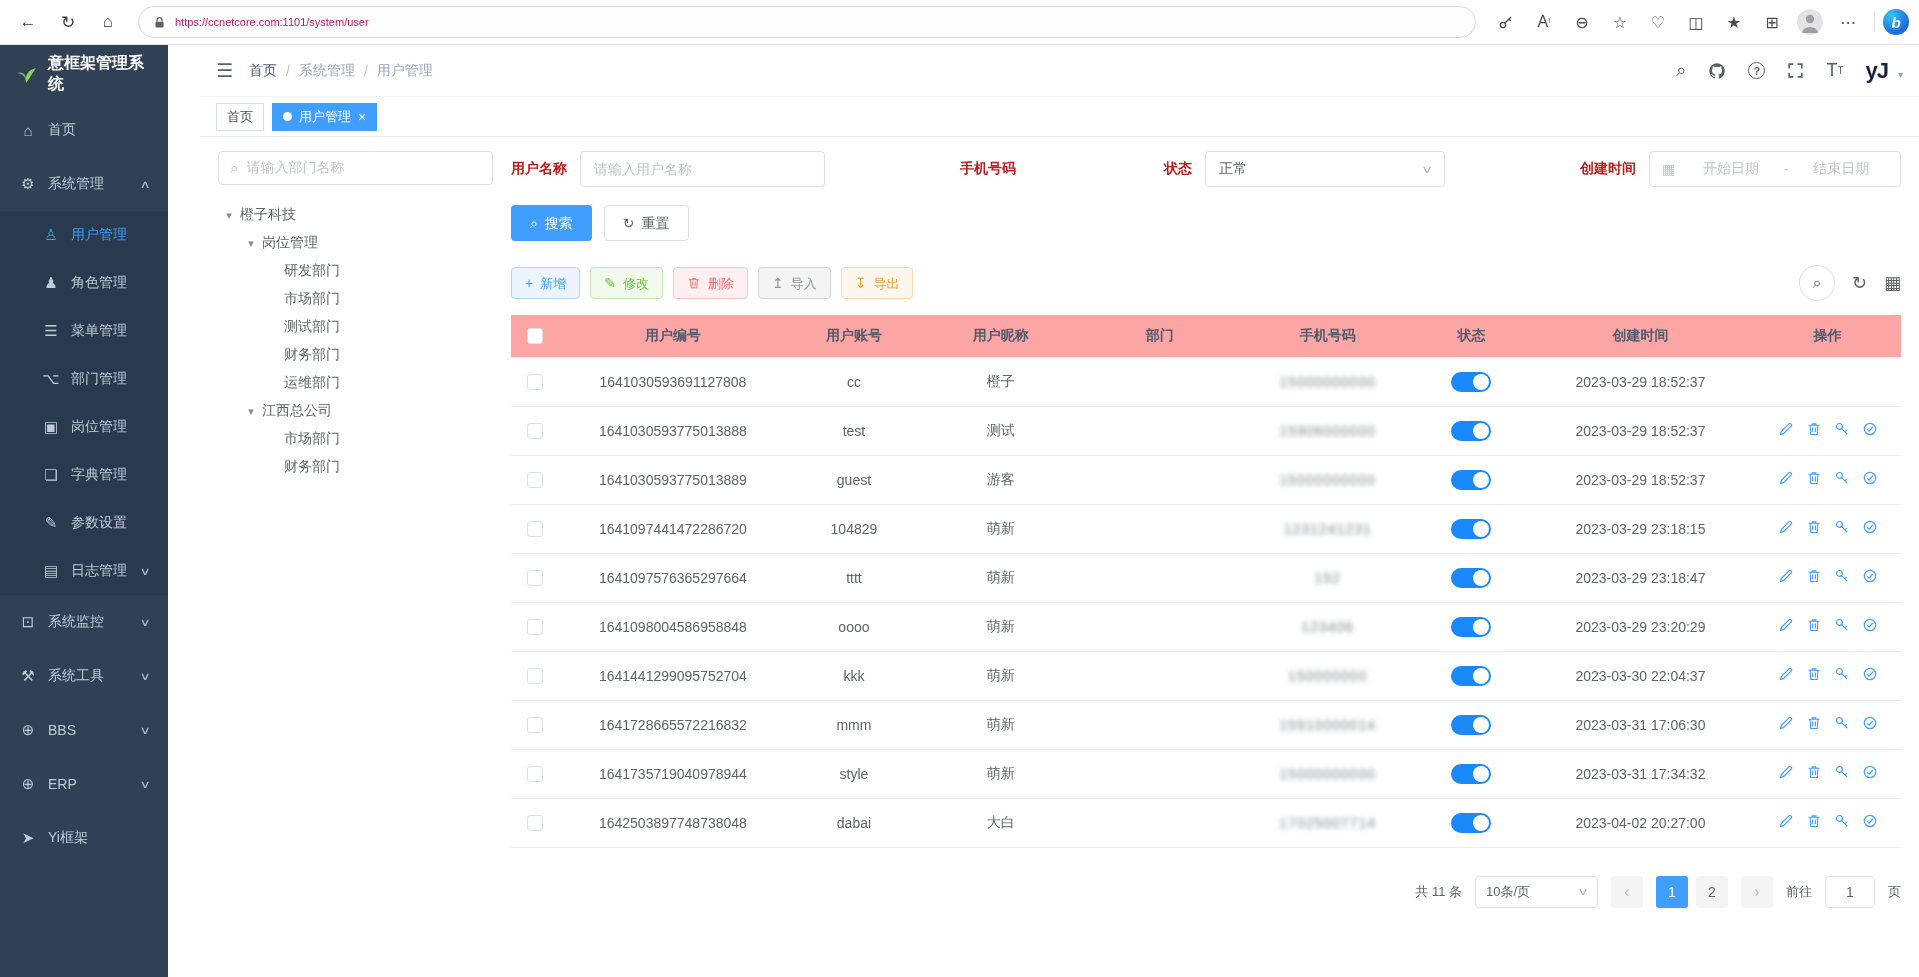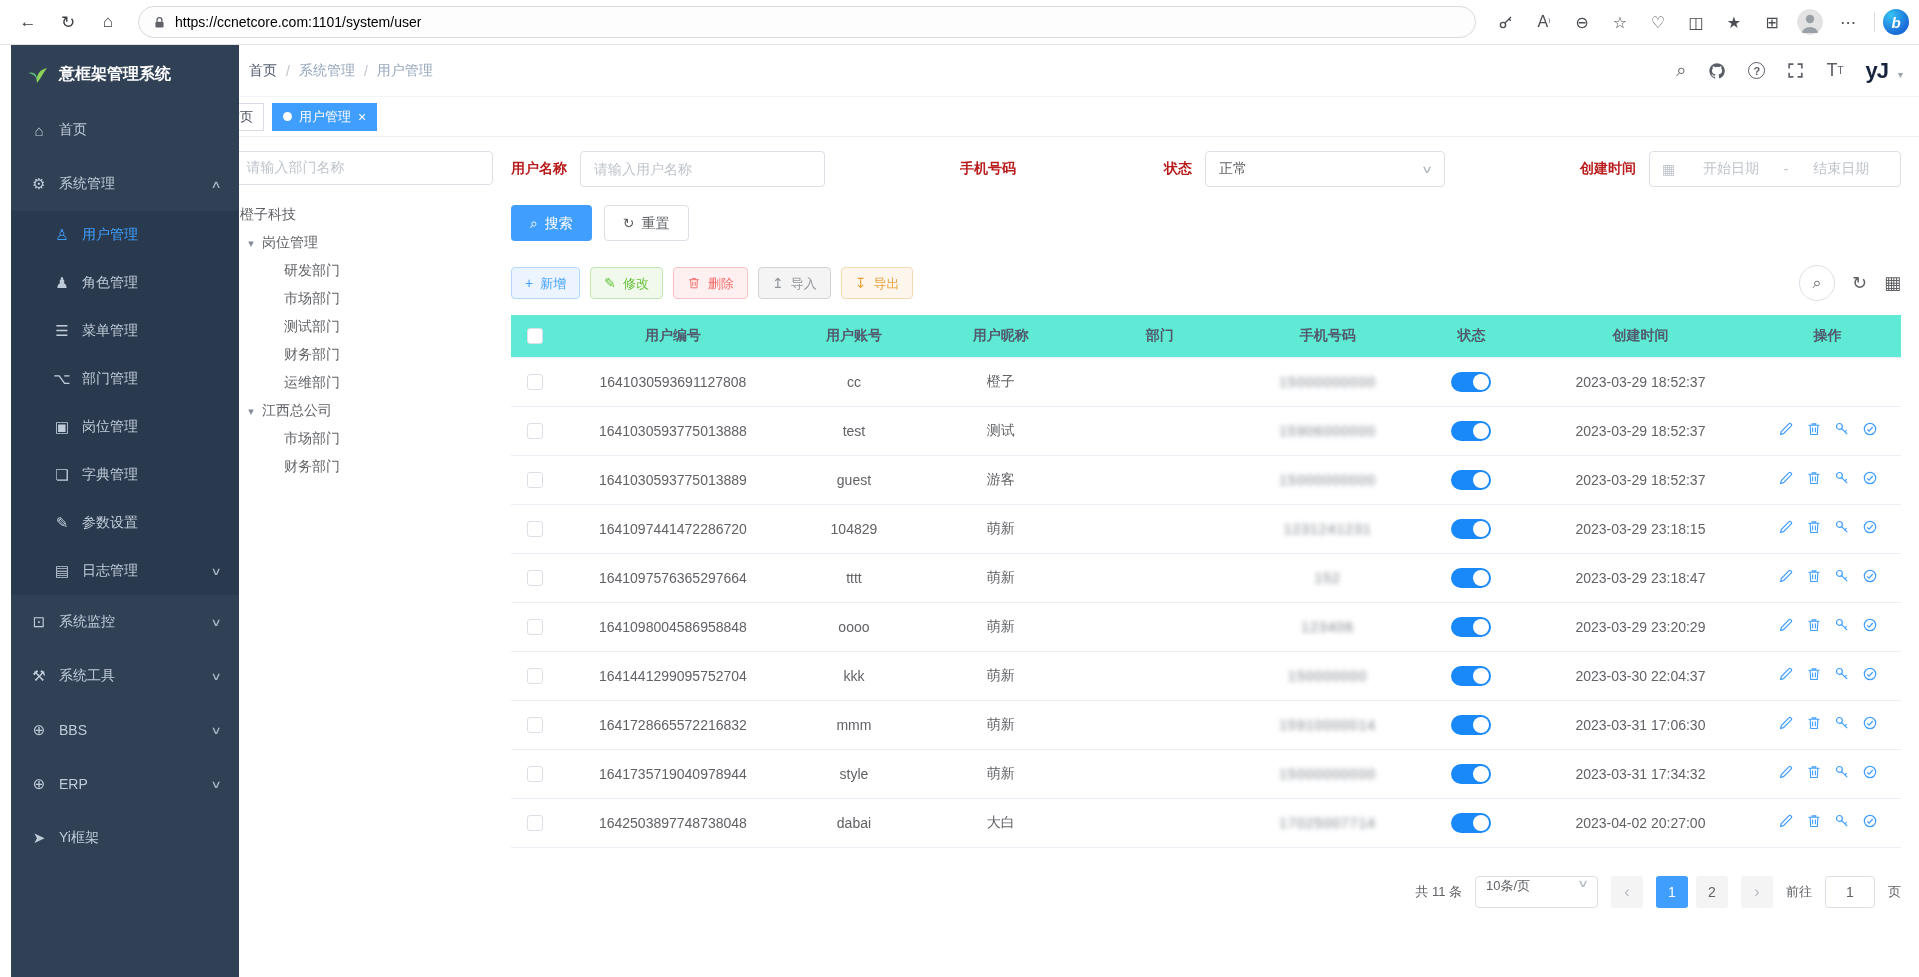--- a/index.html
+++ b/index.html
@@ -2,31 +2,31 @@
 <html><head>
 <meta charset="utf-8">
 <style>
   *{margin:0;padding:0;box-sizing:border-box}
   html,body{width:1919px;height:977px;overflow:hidden;background:#fff;
     font-family:"Liberation Sans","DejaVu Sans",sans-serif;font-size:14px;color:#515a6e}
   
   .browser{height:45px;background:#fff;border-bottom:1px solid #e1e3e6;display:flex;align-items:center;padding:0 10px;gap:4px}
   .b-btn{width:36px;height:34px;display:flex;align-items:center;justify-content:center;font-size:17px;color:#3c4043;border-radius:6px;cursor:pointer;flex:0 0 auto}
   .urlbar{flex:1;height:32px;border:1px solid #d8dadd;background:#fdfdfd;border-radius:16px;display:flex;align-items:center;gap:9px;padding:0 14px;margin:0 8px;min-width:0}
-  .urlbar .url{font-size:14px;color:#000000;white-space:nowrap;overflow:hidden}
+  .urlbar .url{font-size:11px;color:#be185d;white-space:nowrap;overflow:hidden}
   .b-right{display:flex;align-items:center;gap:2px}
   .b-right .b-btn{font-size:16px;color:#4a4d51}
   .b-div{width:1px;height:20px;background:#dcdee1;margin:0 6px}
   .avatar-circle{width:26px;height:26px;border-radius:50%;overflow:hidden;flex:0 0 auto}
   .bing{width:26px;height:26px;border-radius:50%;background:radial-gradient(circle at 30% 25%,#35c3f3,#1b6bd8 70%);
     color:#fff;font-weight:bold;font-style:italic;display:flex;align-items:center;justify-content:center;font-size:15px;cursor:pointer}
   .readaloud small{font-size:10px}
   
   .app{position:relative;height:932px}
-  .sidebar{position:absolute;left:11px;top:0;bottom:0;width:228px;background:#304156;overflow:hidden}
+  .sidebar{position:absolute;left:0;top:0;bottom:0;width:168px;background:#304156;overflow:hidden}
   .logo{height:58px;display:flex;align-items:center;gap:10px;padding:0 14px;color:#fff;font-weight:bold;font-size:16px}
   .menu-item{height:54px;display:flex;align-items:center;gap:11px;padding:0 19px;font-size:14px;color:#bfcbd9;cursor:pointer;white-space:nowrap}
   .menu-item.sub{height:48px;background:#2a3a4e;padding-left:42px}
   .menu-item.active{color:#409eff}
   .mi-icon{width:18px;text-align:center;font-size:15px;flex:0 0 auto}
   .mi-arrow{margin-left:auto;font-size:11px;color:#aab6c5;transform:scaleX(1.4)}
   .main{margin-left:200px;height:100%;display:flex;flex-direction:column}
   
   .navbar{height:52px;display:flex;align-items:center;padding:0 16px;gap:16px;border-bottom:1px solid #f4f4f4}
   .hamburger{font-size:19px;color:#5a5e66;cursor:pointer}
@@ -79,31 +79,31 @@
   .btn-add{background:#ecf5ff;border-color:#b3d8ff;color:#409eff}
   .btn-edit{background:#f0f9eb;border-color:#c2e7b0;color:#67c23a}
   .btn-del{background:#fef0f0;border-color:#fbc4c4;color:#f56c6c}
   .btn-import{background:#f4f4f5;border-color:#d3d4d6;color:#909399}
   .btn-export{background:#fdf6ec;border-color:#f5dab1;color:#e6a23c}
   .tool-group{margin-left:auto;display:flex;align-items:center;gap:17px}
   .tool-circle{width:36px;height:36px;border:1px solid #dcdfe6;border-radius:50%;display:flex;align-items:center;justify-content:center;color:#606266;font-size:16px;background:#fff;cursor:pointer}
   .tool-icon{font-size:18px;color:#606266;cursor:pointer}
   
   table{width:100%;border-collapse:collapse;table-layout:fixed;margin-top:14px}
-  thead th{background:#5eead4;color:#515a6e;font-weight:bold;font-size:14px;height:42px;text-align:center;border-bottom:1px solid #ebeef5}
+  thead th{background:#fca5a5;color:#515a6e;font-weight:bold;font-size:14px;height:42px;text-align:center;border-bottom:1px solid #ebeef5}
   tbody td{height:49px;text-align:center;font-size:14px;color:#606266;border-bottom:1px solid #ebeef5;overflow:hidden;white-space:nowrap}
   .checkbox{display:inline-block;width:16px;height:16px;border:1px solid #dcdfe6;border-radius:3px;background:#fff;cursor:pointer;vertical-align:middle}
   .switch{display:inline-block;width:40px;height:20px;border-radius:10px;background:#1989fa;position:relative;cursor:pointer;vertical-align:middle}
   .switch::after{content:"";position:absolute;right:2px;top:2px;width:16px;height:16px;border-radius:50%;background:#fff}
   .phone-blur{filter:blur(2.6px);color:#7d828a;letter-spacing:1px}
   .actions{display:inline-flex;gap:12px;color:#409eff}
   .act{cursor:pointer;display:inline-flex;align-items:center}
   
   .pagination{display:flex;align-items:center;justify-content:flex-end;gap:13px;margin-top:28px;font-size:13px;color:#606266;padding-bottom:20px}
-  .page-size{width:123px;height:32px;border:1px solid #dcdfe6;border-radius:4px;display:flex;justify-content:space-between;padding:0 10px;cursor:pointer;color:#606266}
+  .page-size{width:123px;height:32px;border:1px solid #dcdfe6;border-radius:4px;display:flex;align-items:center;justify-content:space-between;padding:0 10px;cursor:pointer;color:#606266}
   .pg-btn{min-width:32px;height:32px;background:#f4f4f5;border:none;border-radius:3px;font-size:14px;color:#606266;cursor:pointer;font-family:inherit;padding:0 6px}
   .pg-btn.nav{color:#b6bac1;font-size:16px}
   .pg-btn.active{background:#409eff;color:#fff}
   .pages{display:inline-flex;gap:8px}
   .goto-input{width:50px;height:32px;border:1px solid #dcdfe6;border-radius:4px;text-align:center;font-size:14px;color:#606266;font-family:inherit;outline:none}
 </style>
 </head>
 <body>
 
 <div class="browser">

